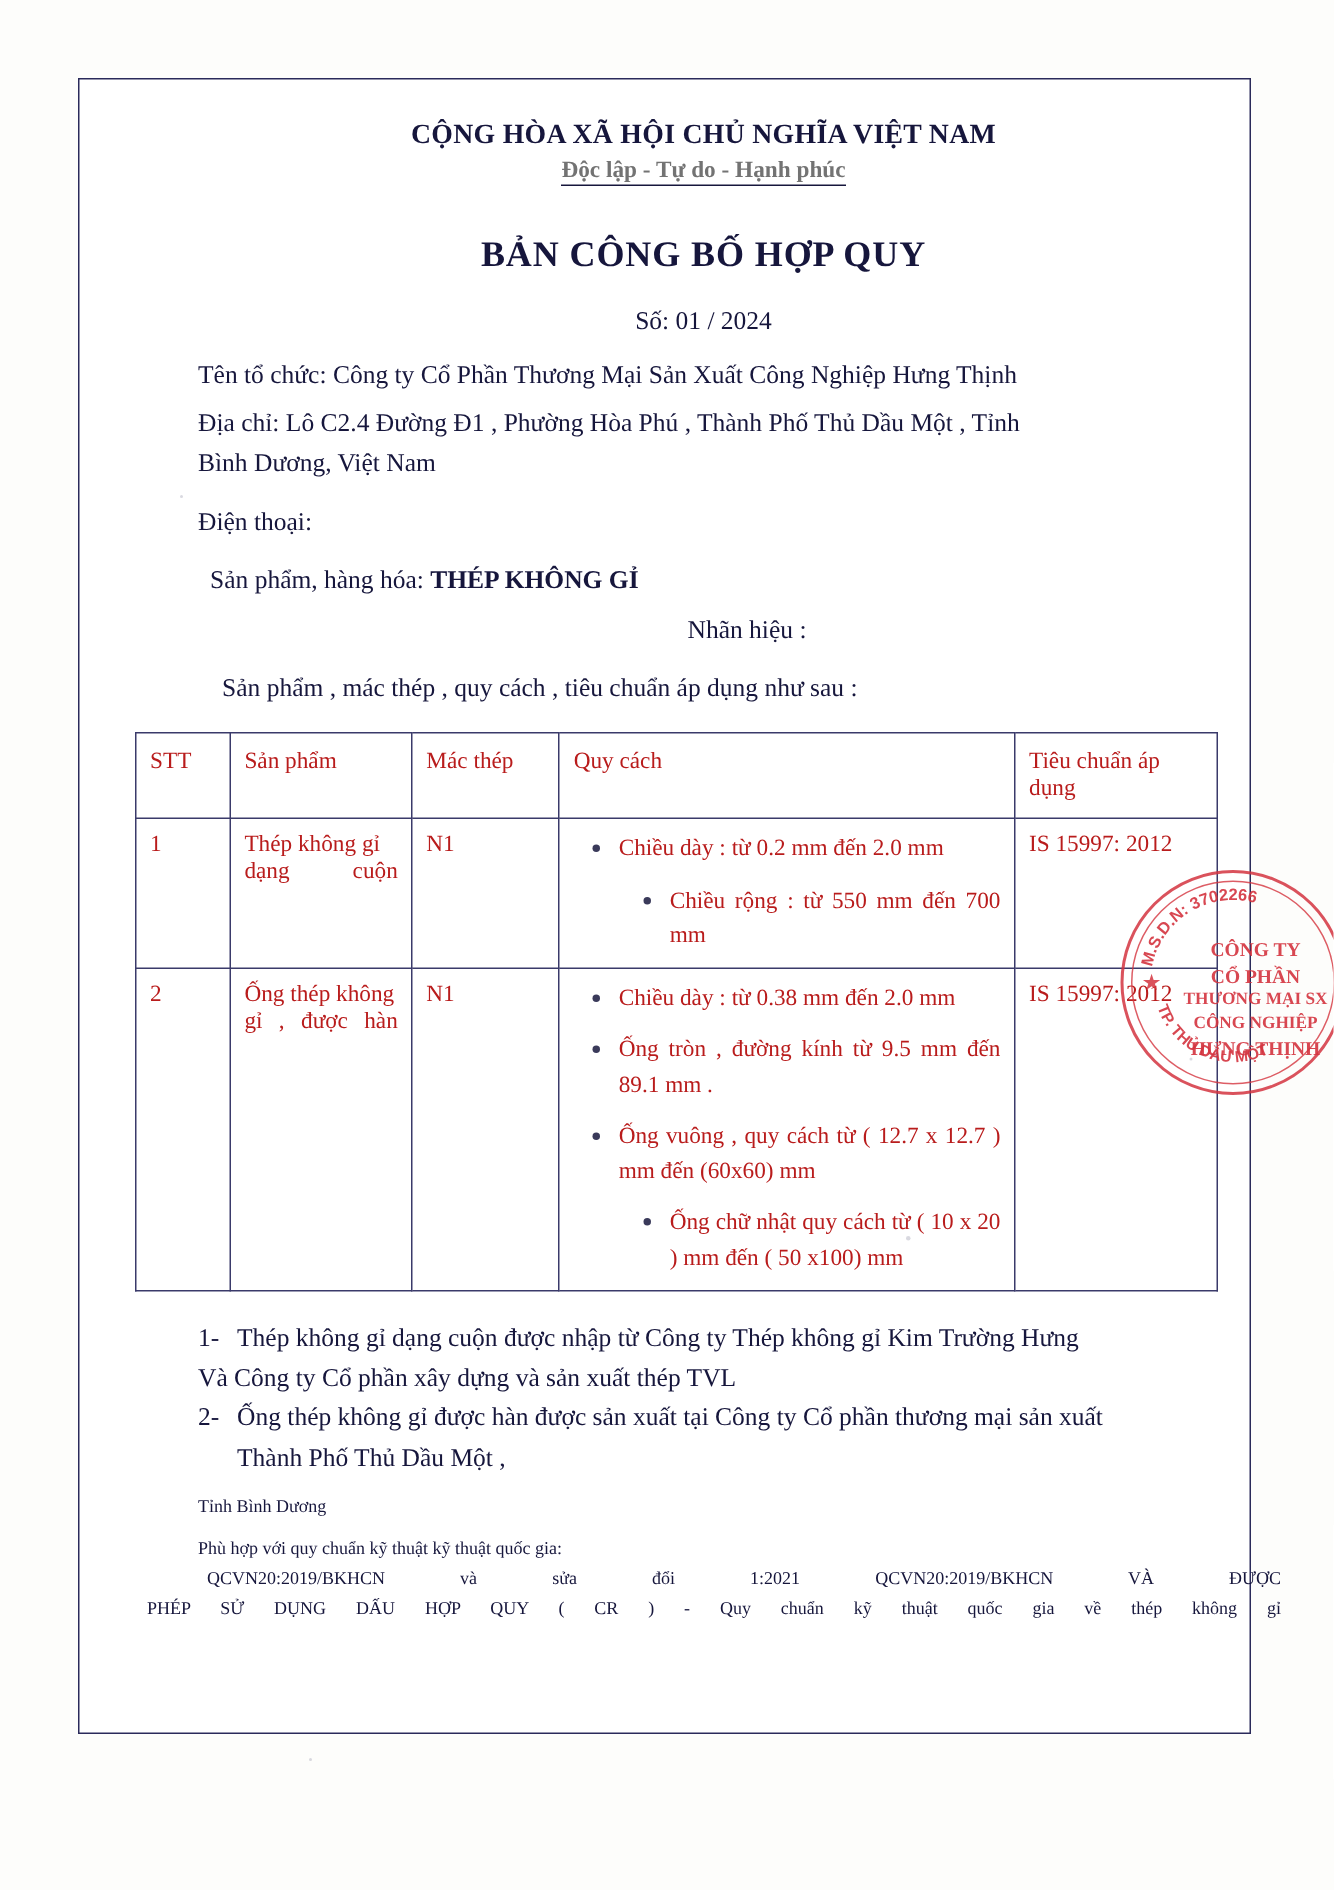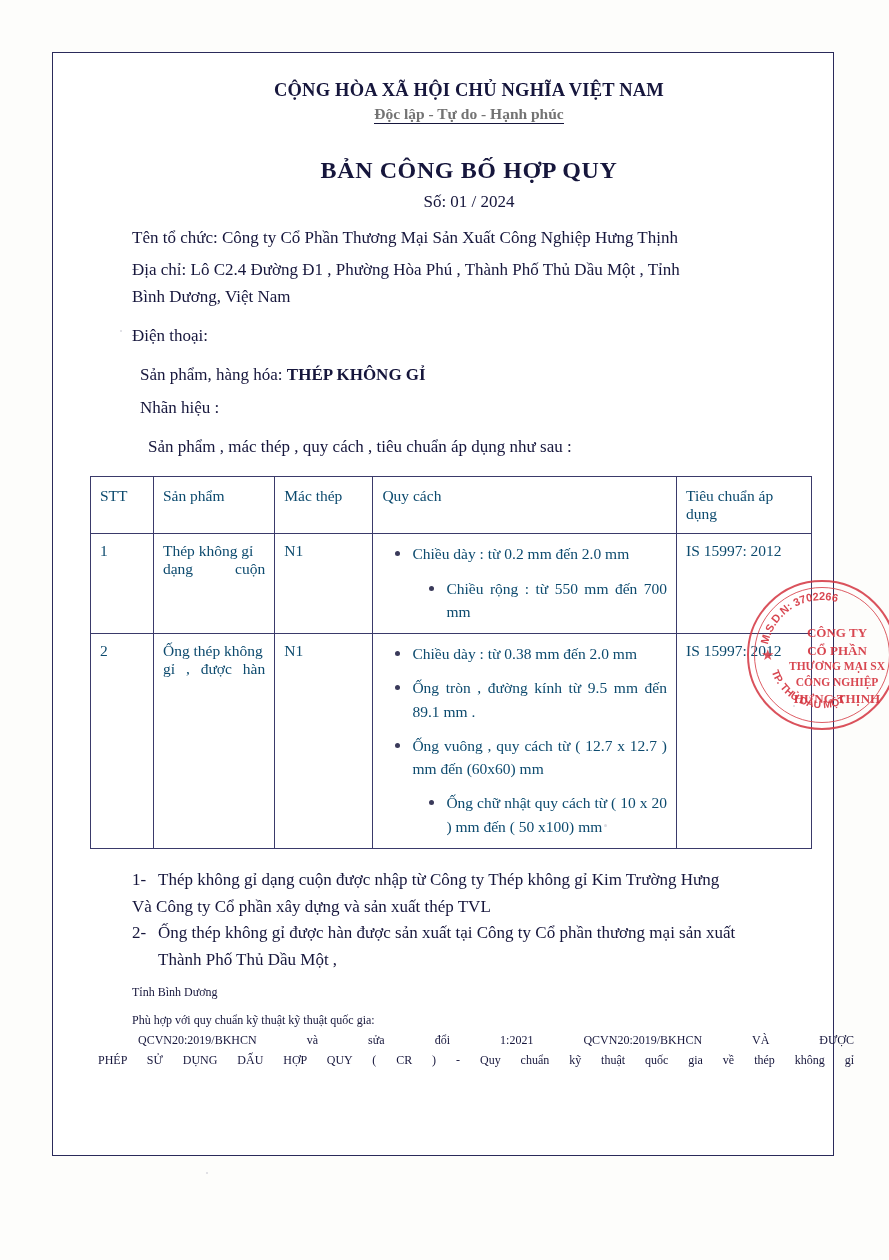--- a/index.html
+++ b/index.html
@@ -64,41 +64,41 @@
     text-align: center;
     font-weight: bold;
     font-size: 24px;
     letter-spacing: 0.6px;
     color: #16163c;
     margin-top: 34px;
   }
   .doc-number {
     text-align: center;
     font-size: 17px;
-    margin-top: 8px;
+    margin-top: 20px;
     color: #16163c;
   }
   .para {
     font-size: 17px;
     line-height: 1.55;
     color: #16163c;
     margin-top: 13px;
   }
   .para.indent1 { padding-left: 50px; }
   .para.indent2 { padding-left: 58px; }
   .para.indent3 { padding-left: 66px; }
   .para b { font-weight: bold; }
 
   table.spec {
     width: 722px;
     border-collapse: collapse;
     margin-top: 16px;
     margin-left: 8px;
     font-size: 15.5px;
-    color: #0c4a6e;
+    color: #b91c1c;
   }
   table.spec th, table.spec td {
     border: 1px solid #3a3a6a;
     padding: 8px 9px;
     vertical-align: top;
     font-weight: normal;
     text-align: left;
   }
   table.spec th {
     font-weight: normal;
@@ -244,21 +244,21 @@
 
     <div class="para indent1">Tên tổ chức: Công ty Cổ Phần Thương Mại Sản Xuất Công Nghiệp Hưng Thịnh</div>
     <div class="para indent1" style="margin-top:6px;">Địa chỉ: Lô C2.4 Đường Đ1 , Phường Hòa Phú , Thành Phố Thủ Dầu Một , Tỉnh</div>
     <div class="para indent1" style="margin-top:0;">Bình Dương, Việt Nam</div>
     <div class="para indent1">Điện thoại:</div>
 
     <div class="para indent2">
       <span>Sản phẩm, hàng hóa:</span>
       <b>THÉP KHÔNG GỈ</b>
     </div>
-    <div class="para indent2" style="margin-top:6px;">Nhãn hiệu :</div>
+    <div class="para indent2" style="margin-top:6px;text-align:center;">Nhãn hiệu :</div>
     <div class="para indent3">Sản phẩm , mác thép , quy cách , tiêu chuẩn áp dụng như sau :</div>
 
     <table class="spec">
       <thead>
         <tr>
           <th class="col-stt">STT</th>
           <th class="col-prod">Sản phẩm</th>
           <th class="col-mac">Mác thép</th>
           <th class="col-quy">Quy cách</th>
           <th class="col-tc">Tiêu chuẩn áp dụng</th>

